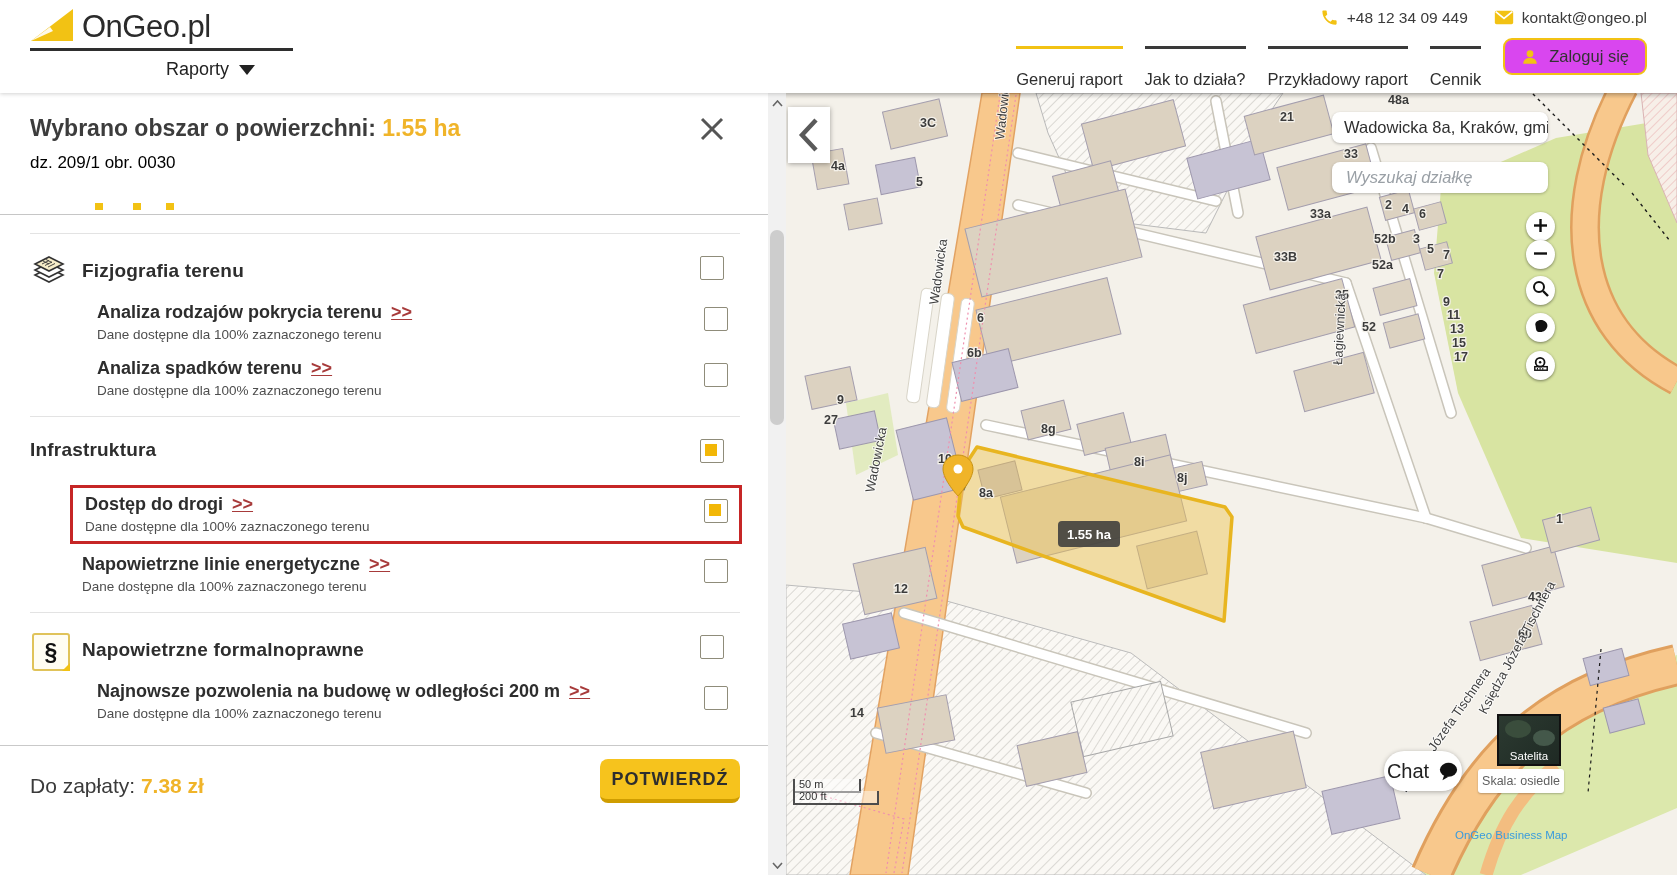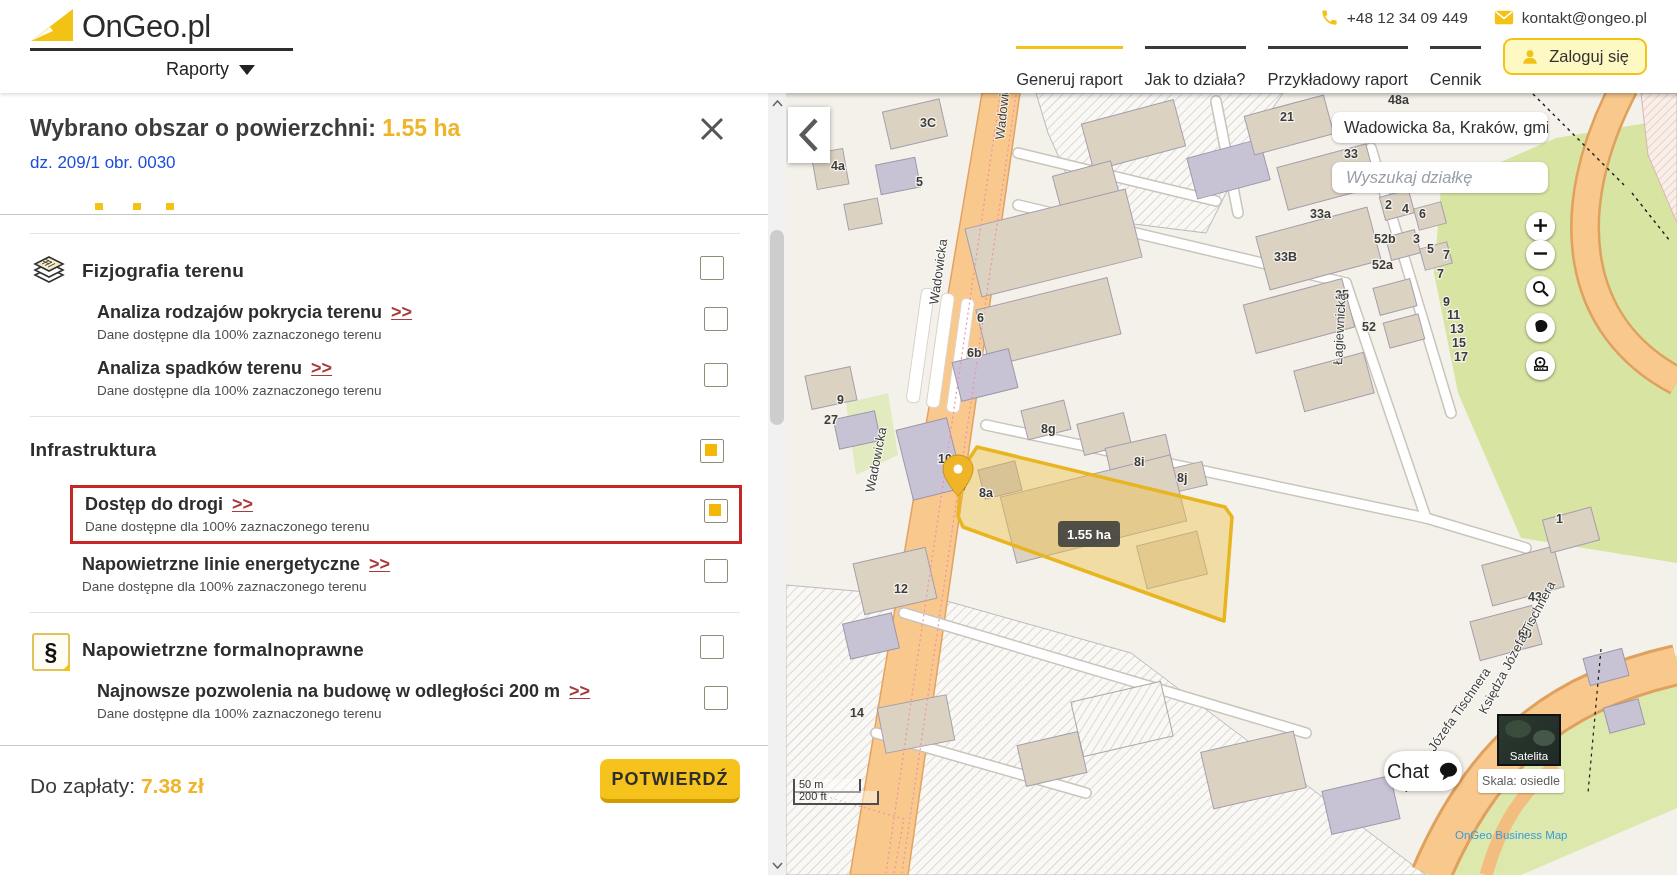--- a/index.html
+++ b/index.html
@@ -12,28 +12,28 @@
   #logo-tri{width:44px;height:34px;}
   #logo-text{font-size:31px;color:#2b2b2b;font-weight:500;letter-spacing:-0.5px;line-height:1;}
   #menu-row{display:flex;justify-content:flex-end;align-items:center;gap:10px;padding:8px 38px 0 0;}
   #menu-label{font-size:18px;color:#222;}
   .tri-down{width:0;height:0;border-left:8px solid transparent;border-right:8px solid transparent;border-top:10px solid #222;}
   #contact{position:absolute;right:30px;top:8px;display:flex;align-items:center;gap:26px;font-size:15.5px;color:#3a3a3a;}
   .contact-item{display:flex;align-items:center;gap:8px;}
   #main-nav{position:absolute;right:30px;top:46px;display:flex;align-items:flex-start;gap:22px;}
   .nav-item{padding-top:21px;border-top:3px solid #3a3a3a;font-size:16.5px;color:#2e2e2e;cursor:pointer;white-space:nowrap;}
   .nav-item.active{border-top-color:#f2c214;}
-  #login-btn{display:flex;align-items:center;gap:10px;border:2px solid #f2c214;border-radius:9px;padding:7px 16px;font-size:16.5px;color:#333;margin-top:-8px;cursor:pointer;background:#fef9c3;}
+  #login-btn{display:flex;align-items:center;gap:10px;border:2px solid #f2c214;border-radius:9px;padding:7px 16px;font-size:16.5px;color:#333;margin-top:-8px;cursor:pointer;background:#d946ef;}
 
   
   #panel{position:absolute;left:0;top:93px;width:768px;height:576px;background:#fff;z-index:20;}
   #panel-head{position:absolute;left:0;top:0;width:100%;height:107px;background:#fff;z-index:3;}
   #panel-title{position:absolute;left:30px;top:22px;font-size:23px;font-weight:bold;color:#3c3c3c;}
   #panel-title .area{color:#f0b429;}
-  #parcel-id{position:absolute;left:30px;top:60px;font-size:17px;color:#1d4ed8;}
+  #parcel-id{position:absolute;left:30px;top:60px;font-size:17px;color:#000000;}
   #close-btn{position:absolute;right:42px;top:22px;width:28px;height:28px;cursor:pointer;}
   #scroll-area{position:absolute;left:0;top:107px;width:100%;height:545px;overflow:hidden;}
   .frag{position:relative;height:14px;}
   .frag i{position:absolute;top:3px;width:8px;height:7px;background:#f2c214;display:block;}
   .hr-full{border:0;border-top:1px solid #c6c6c6;margin:0;}
   .hr-inset{border:0;border-top:1px solid #e3e3e3;margin:18px 28px 0 30px;}
   .section-head{position:relative;margin:20px 4px 12px 0;min-height:36px;}
   .section-head .sec-icon{position:absolute;left:32px;top:0;width:34px;height:34px;}
   .section-head h3{margin:0;position:absolute;top:6px;font-size:19px;color:#2d2d2d;letter-spacing:0.2px;}
   .section-head.with-icon h3{left:82px;}

